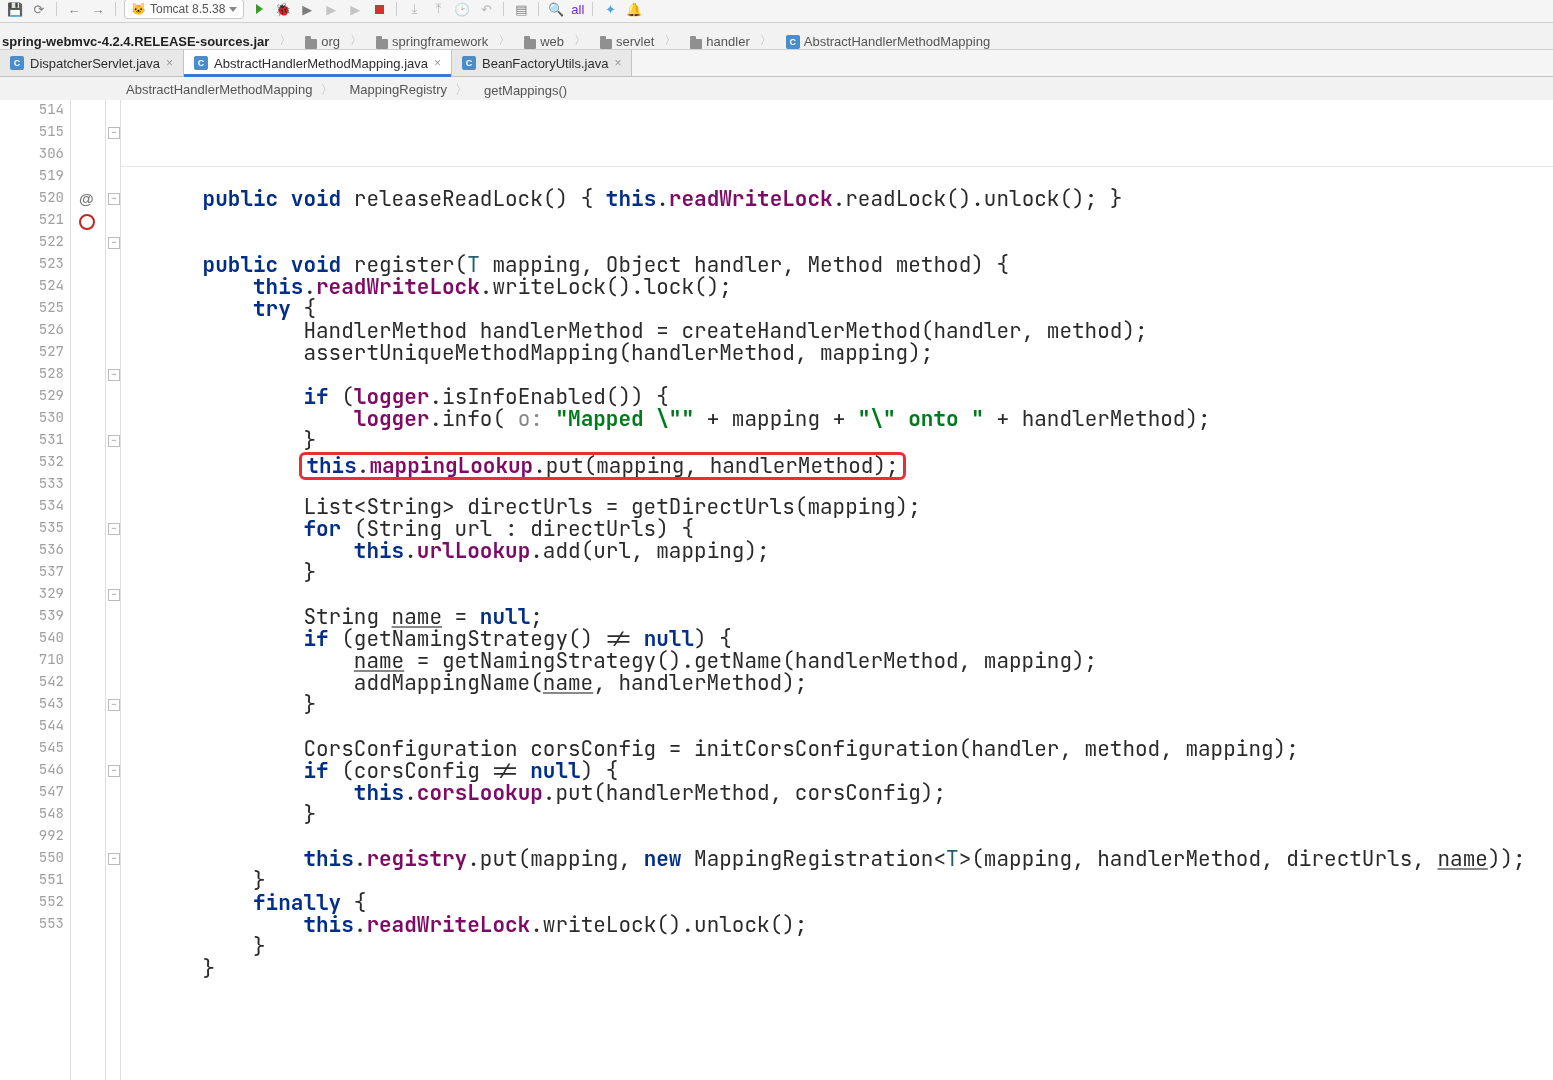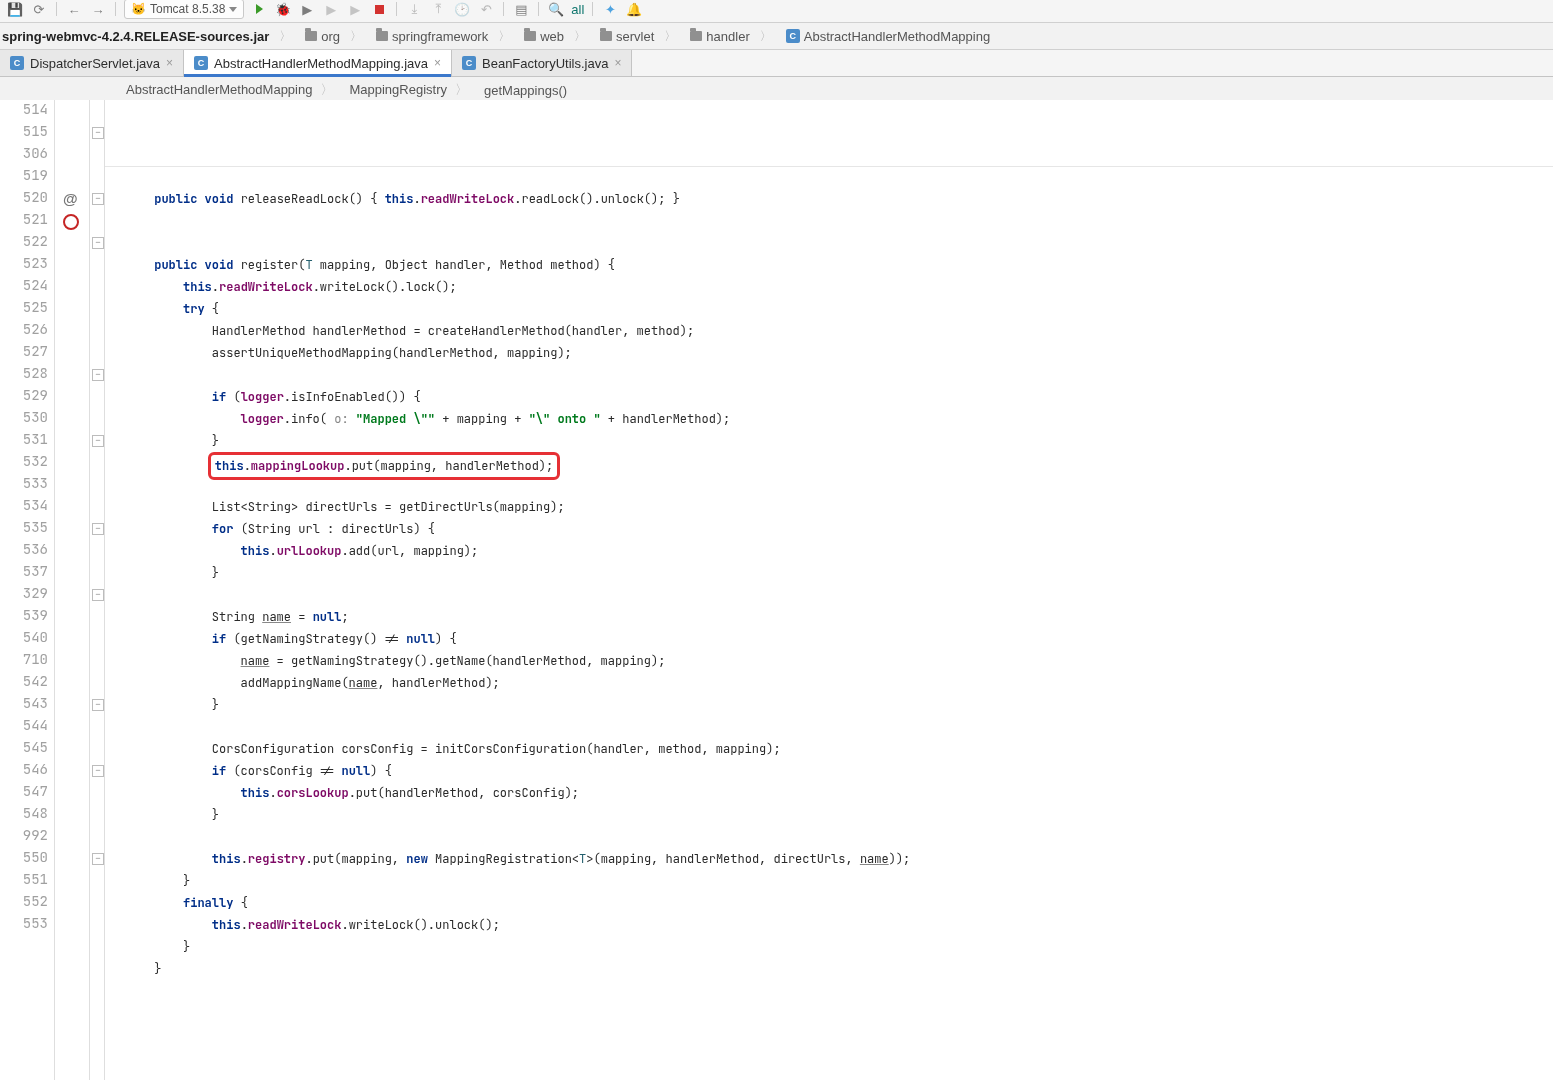--- a/index.html
+++ b/index.html
@@ -68,21 +68,21 @@
   .path-bar{
     height:26px;
     background:var(--breadcrumb-bg);
     border-bottom:1px solid var(--toolbar-border);
     display:flex;align-items:center;
     font-size:13px;color:var(--breadcrumb-text);
     padding-left:2px;
     overflow:hidden;white-space:nowrap;
   }
   .crumb{
-    display:flex;align-items:center;gap:4px;
+    display:flex;align-items:flex-end;gap:4px;
     padding:0 8px 0 6px;
     height:100%;
     position:relative;
   }
   .crumb::after{
     content:"〉";
     margin-left:6px;
     color:#b0b0b0;
     font-size:12px;
   }
@@ -127,20 +127,21 @@
   }
   .struct-bar .sc{padding:0 8px;position:relative;}
   .struct-bar .sc::after{content:"〉";margin-left:8px;color:#b9b9b9;}
   .struct-bar .sc:last-child::after{content:"";}
   
   .editor{
     position:absolute;
     top:100px;left:0;right:0;bottom:0;
     display:flex;
     background:var(--editor-bg);
+    padding-left:16px;
   }
   .gutter{
     width:55px;
     background:var(--gutter-bg);
     border-right:1px solid var(--gutter-border);
     text-align:right;
     color:var(--gutter-text);
     font-family:"JetBrains Mono","Menlo","Consolas",monospace;
     font-size:14px;
     padding-right:6px;
@@ -154,21 +155,21 @@
   }
   .fold-col{
     width:14px;
     border-right:1px solid var(--gutter-border);
     position:relative;
     background:#fff;
   }
   .code{
     flex:1;
     font-family:"JetBrains Mono","Menlo","Consolas",monospace;
-    font-size:12px;
+    font-size:21px;
     white-space:pre;
     line-height:22px;
     padding-left:6px;
     position:relative;
     color:var(--code-text);
     overflow:hidden;
   }
   .ln{height:22px;}
   .kw{color:var(--kw);font-weight:700;}
   .fld{color:var(--field);font-weight:700;}
@@ -226,21 +227,21 @@
     </span>
   <span class="tb-sep"></span>
   <span class="tb-ico" style="opacity:.5">⤓</span>
   <span class="tb-ico" style="opacity:.5">⤒</span>
   <span class="tb-ico" style="opacity:.5">🕑</span>
   <span class="tb-ico" style="opacity:.5">↶</span>
   <span class="tb-sep"></span>
   <span class="tb-ico">▤</span>
   <span class="tb-sep"></span>
   <span class="tb-ico">🔍</span>
-  <span style="color:#0f766e">all</span>
+  <span style="color:#6d28d9">all</span>
   <span class="tb-sep"></span>
   <span class="tb-ico" style="color:#4fa3e0">✦</span>
   <span class="tb-ico" style="color:#e07b2d">🔔</span>
 </div>
 
 <div class="path-bar" id="path-bar">
     <div class="crumb" style="padding-left: 0px;">
       <span style="font-weight: 700; color: rgb(34, 34, 34);">spring-webmvc-4.2.4.RELEASE-sources.jar</span>
     </div>
     <div class="crumb">

